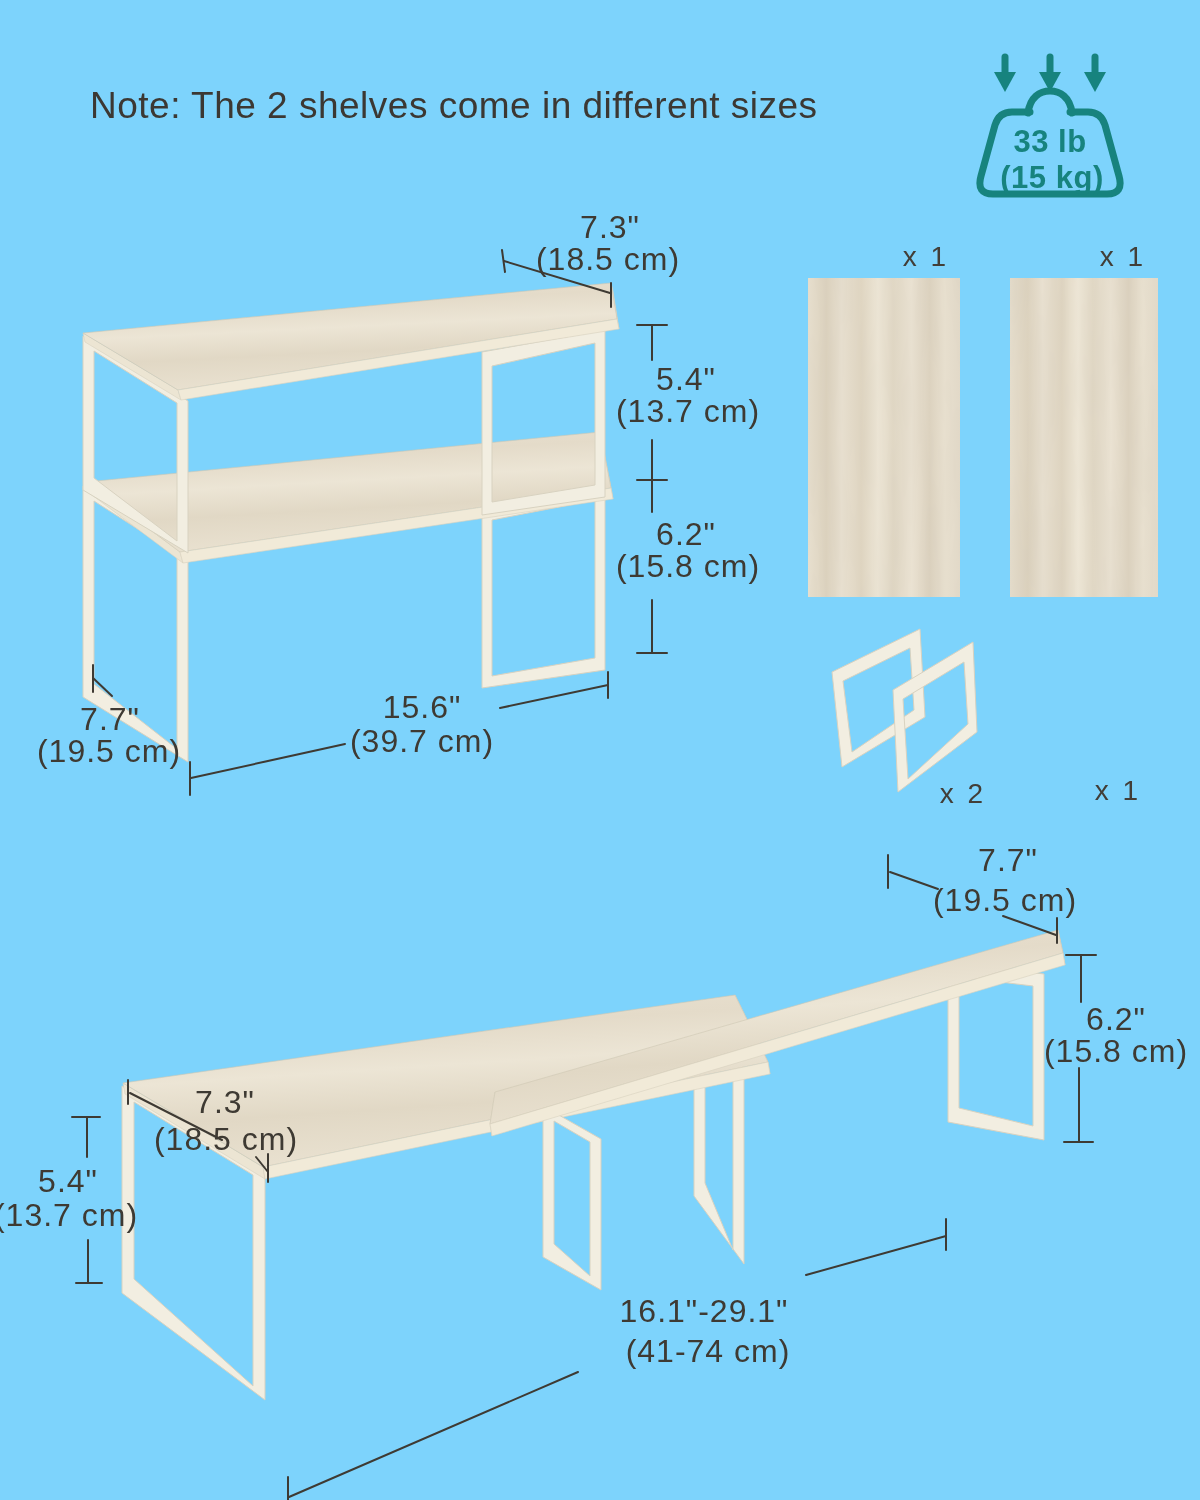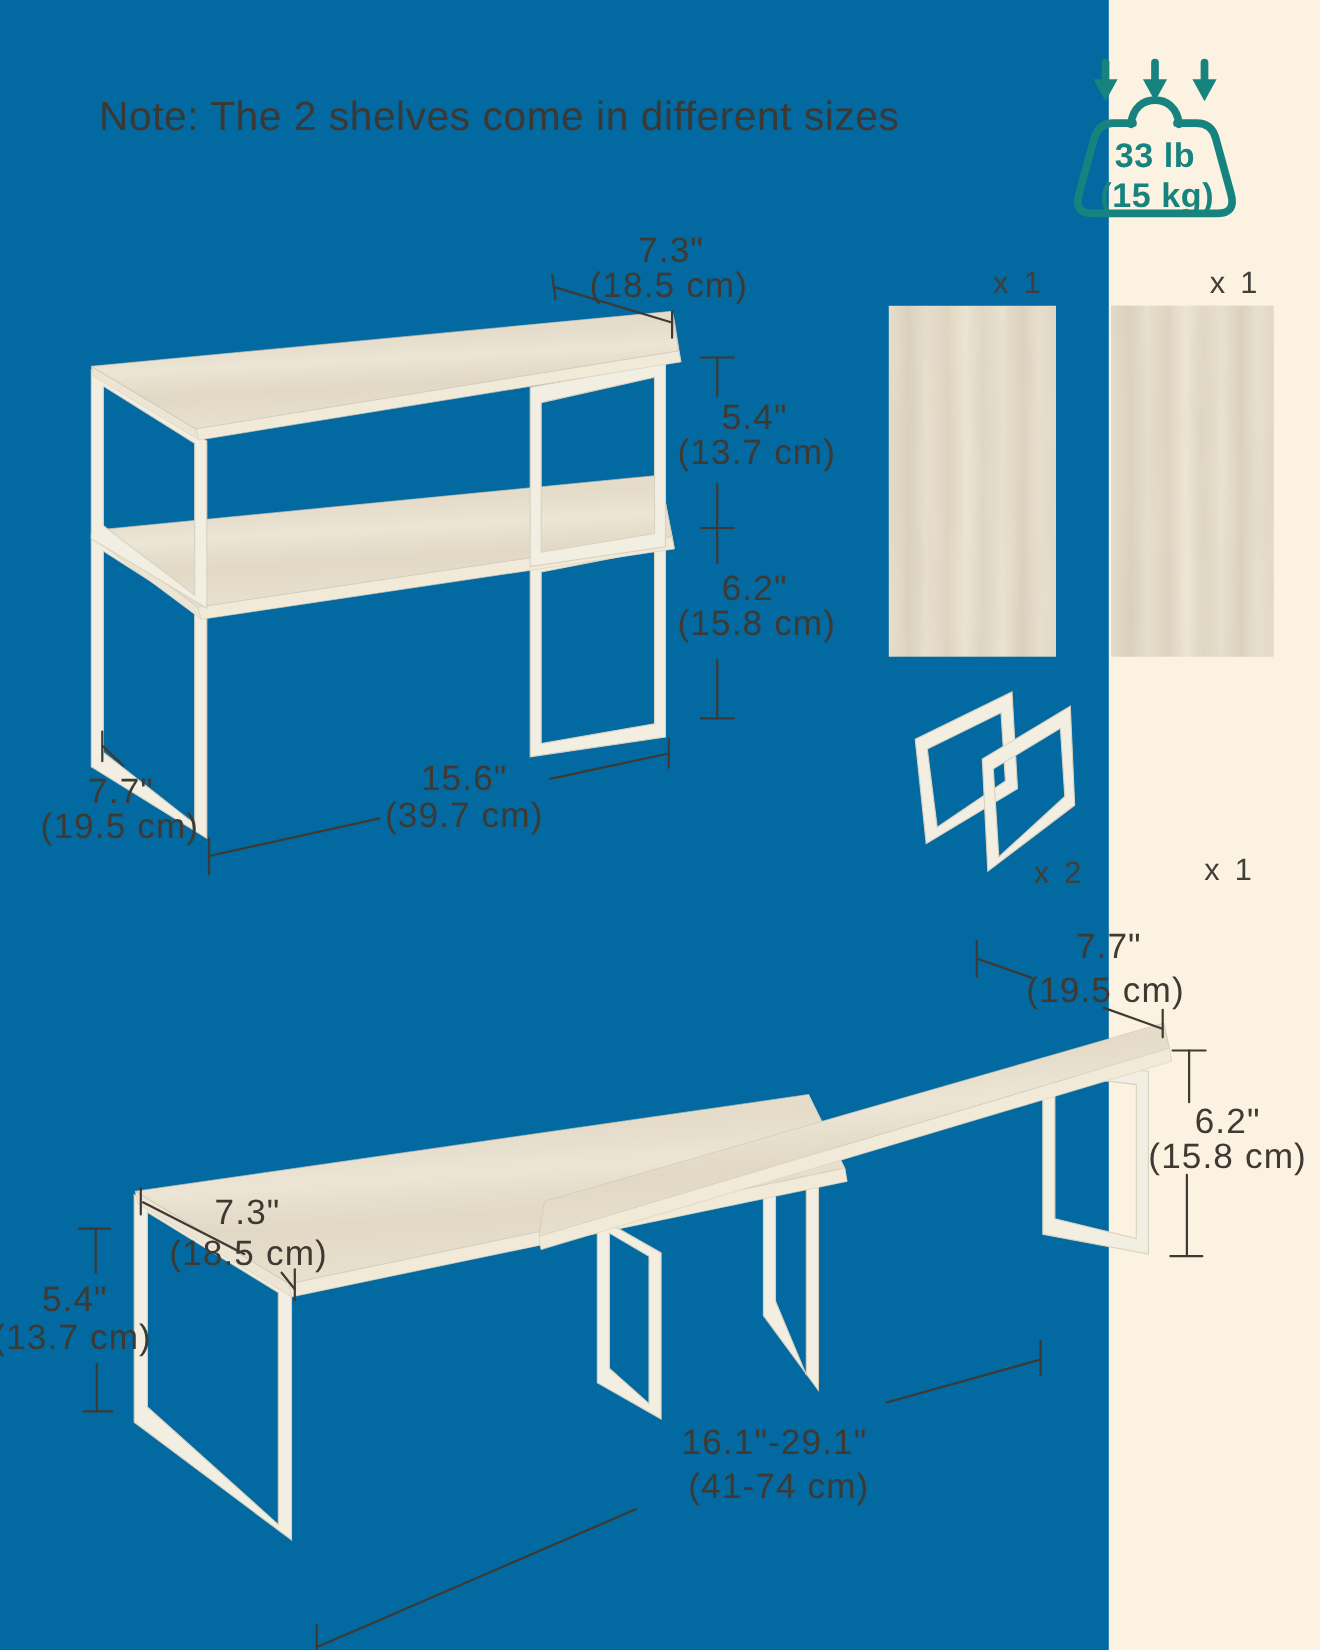--- a/index.html
+++ b/index.html
@@ -1,17 +1,17 @@
 <!DOCTYPE html>
 <html><head>
 <meta charset="utf-8">
 <style>
   html,body{margin:0;padding:0;}
   body{width:1200px;height:1500px;overflow:hidden;background:#fcf2e1;}
-  .canvas{position:relative;width:1008px;height:1500px;background:#0369a1;}
+  .canvas{position:relative;width:1200px;height:1500px;background:#7dd3fc;}
   svg{position:absolute;left:0;top:0;}
   text{font-family:"Liberation Sans",sans-serif;}
   .note-text{font-size:37px;fill:#3c3833;letter-spacing:0.5px;}
   .dim{font-size:32px;fill:#3e3a33;letter-spacing:1px;}
   .qty{font-size:28px;fill:#423e38;letter-spacing:3px;}
   .wlabel{font-size:31px;font-weight:bold;fill:#17837e;letter-spacing:0.5px;}
   .dl{stroke:#3e3a33;stroke-width:2;fill:none;stroke-linecap:round;}
   .teal-stroke{stroke:#17837e;stroke-width:7;fill:none;stroke-linecap:round;stroke-linejoin:round;}
   .teal-fill{fill:#17837e;}
   .leg{fill:#f2eee1;stroke:#d8d2c0;stroke-width:1;fill-rule:evenodd;}

